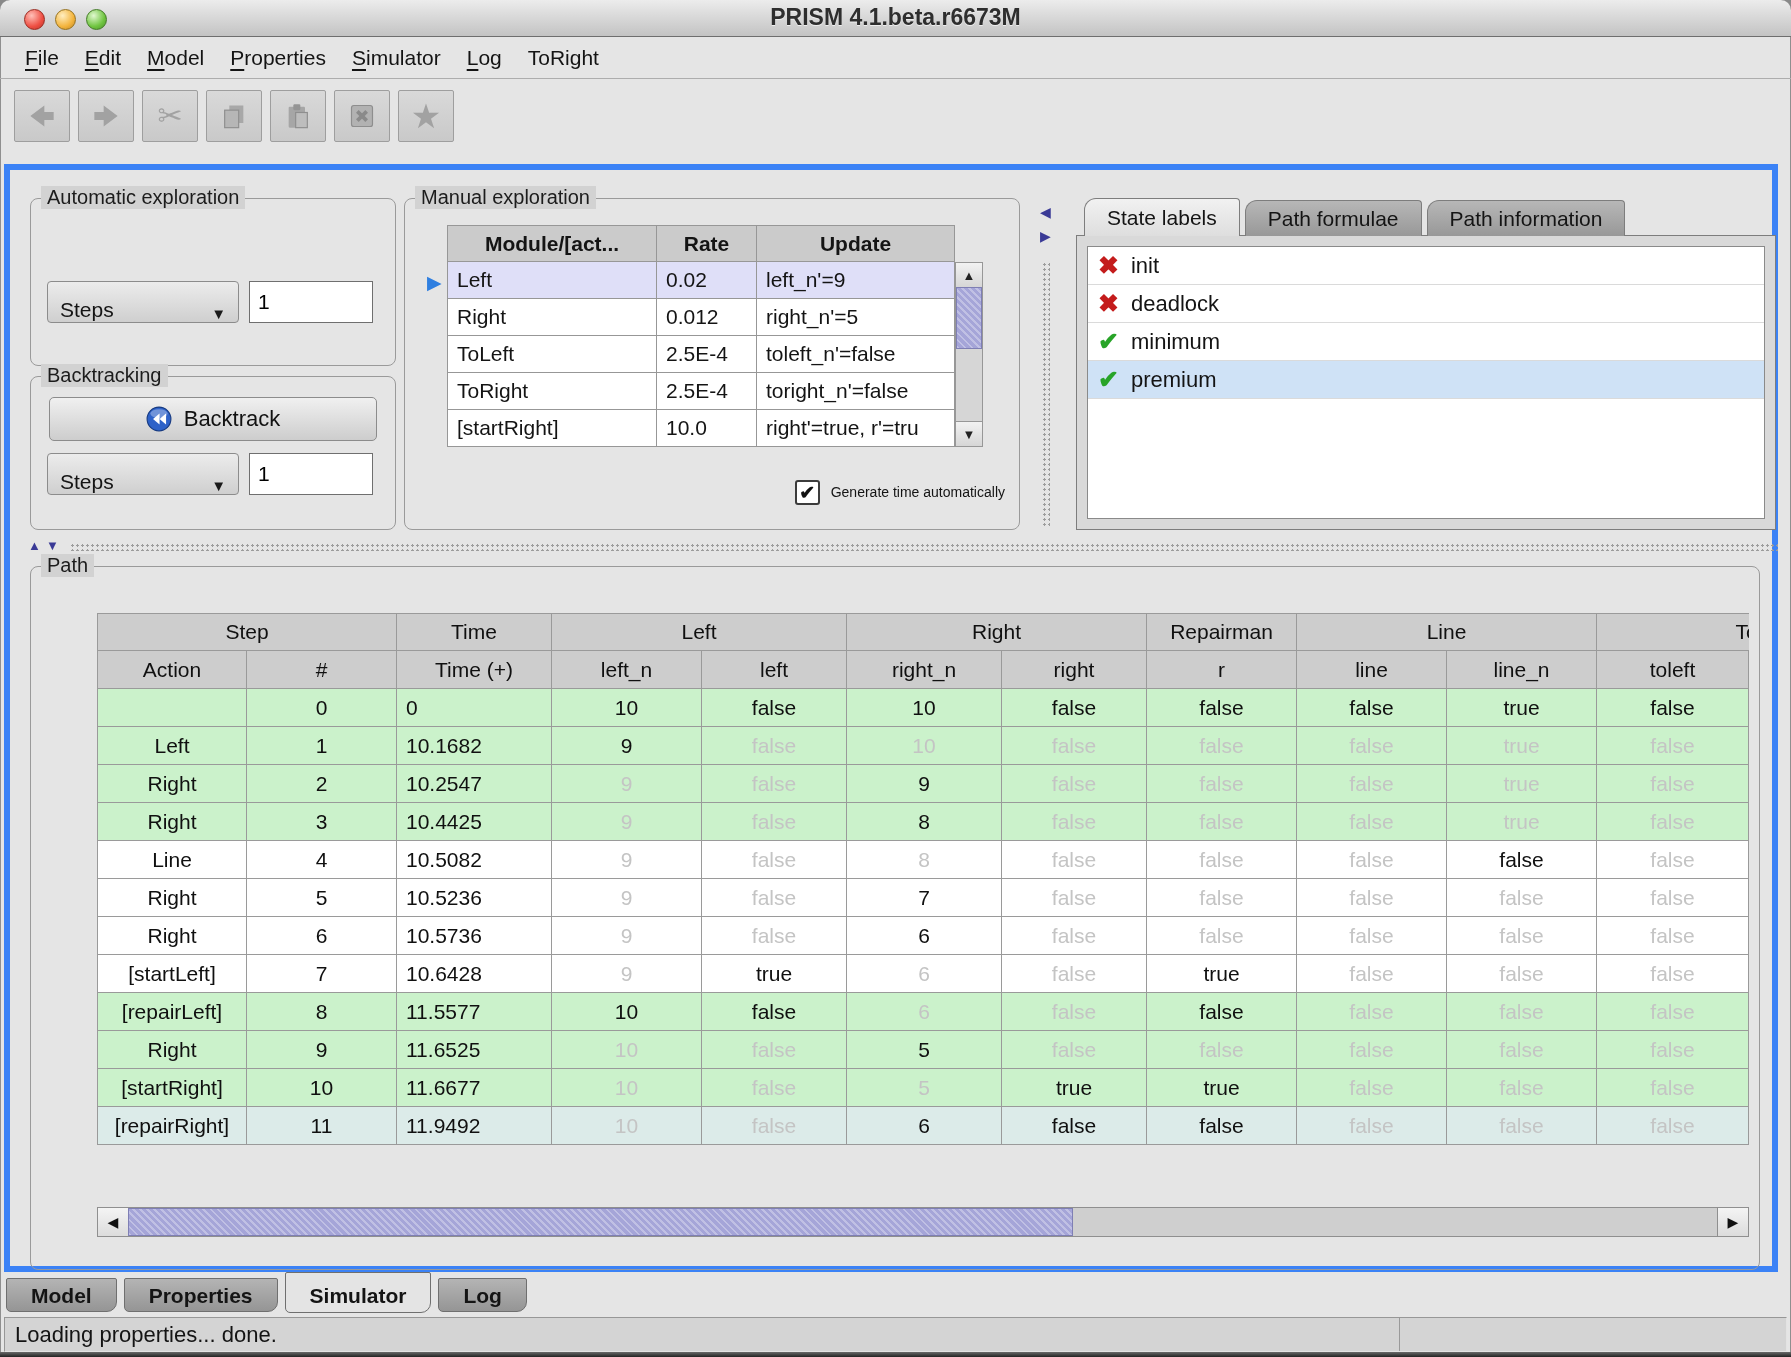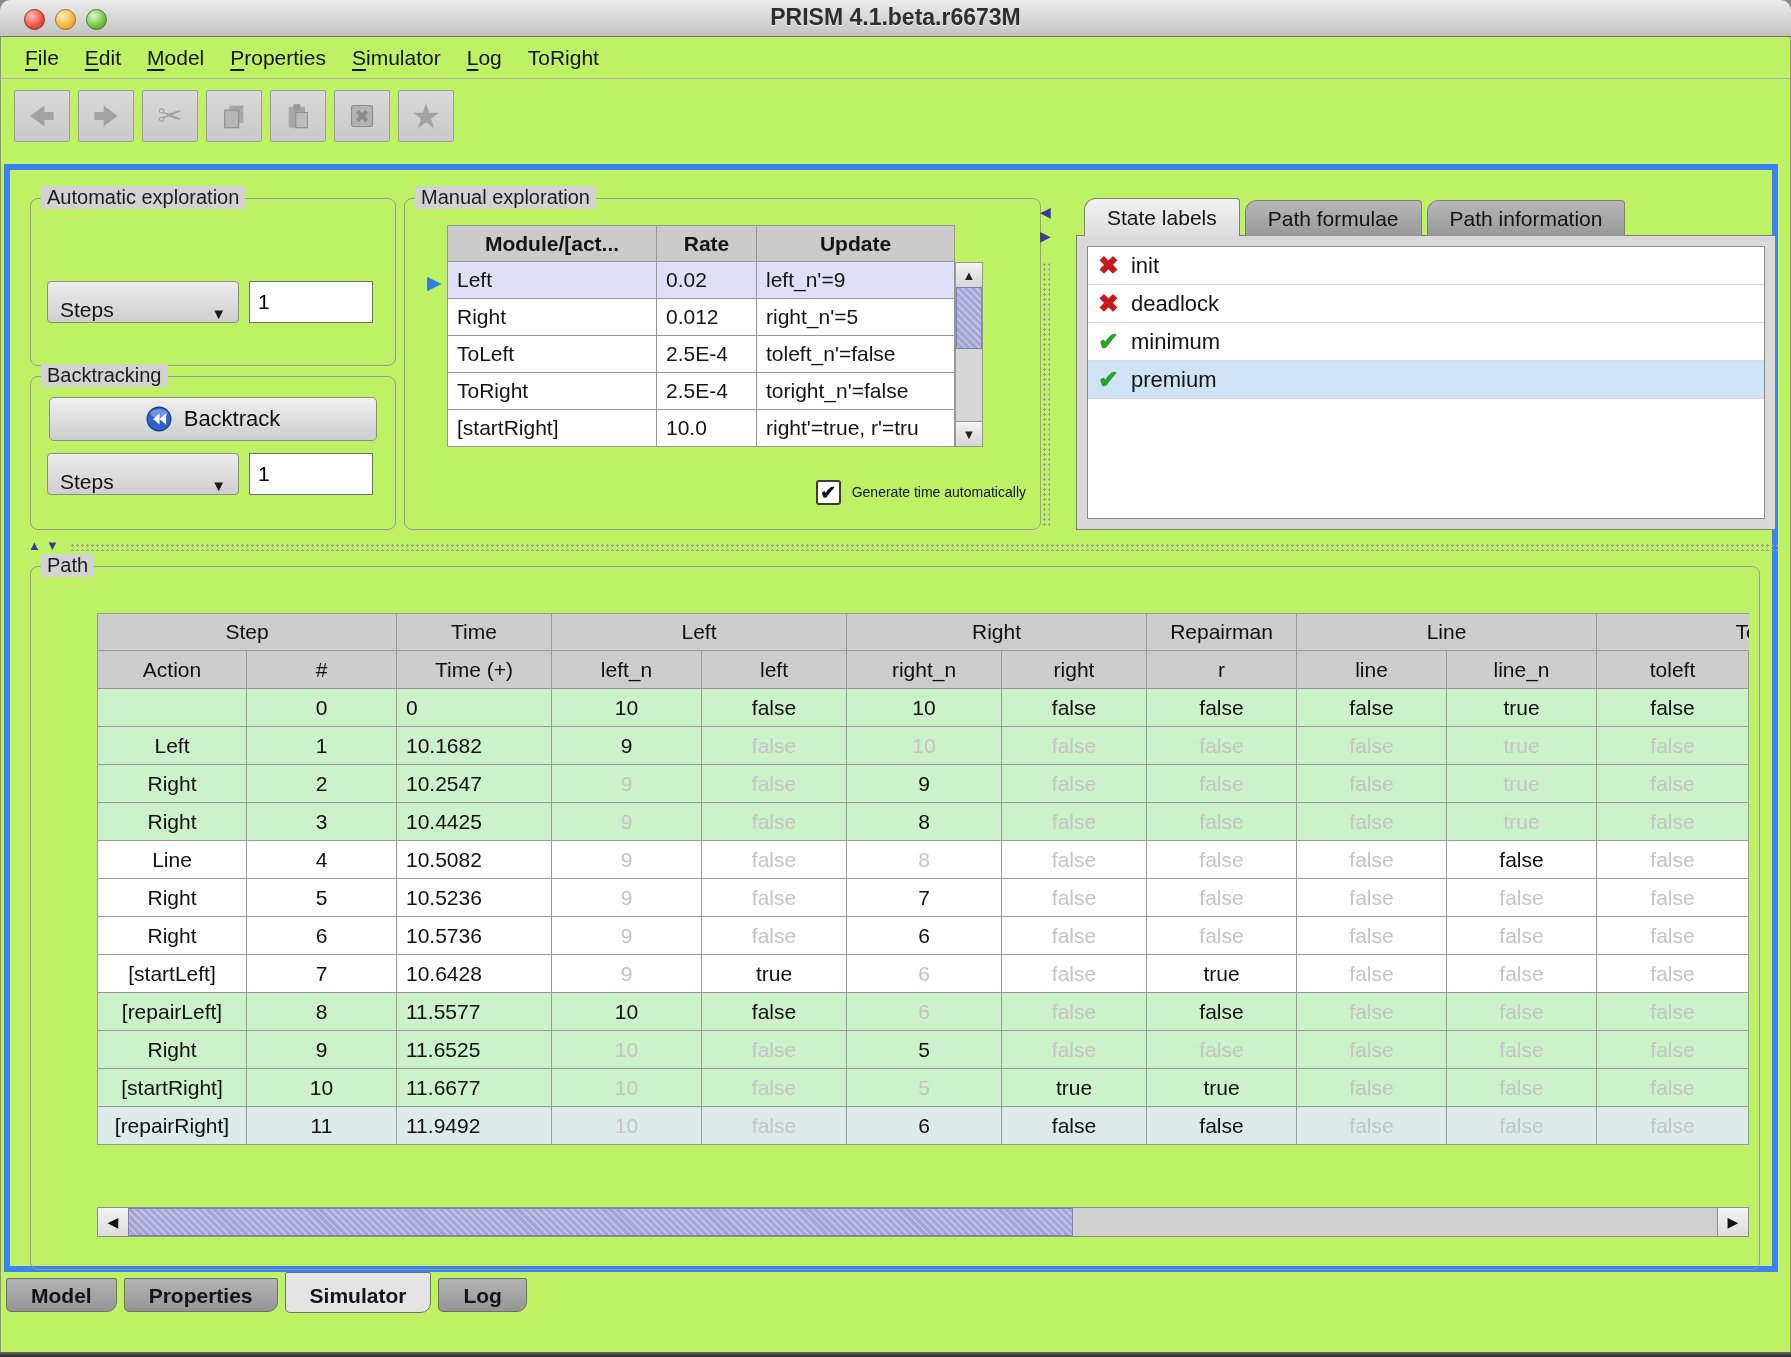--- a/index.html
+++ b/index.html
@@ -1,16 +1,16 @@
 <!DOCTYPE html>
 <html><head>
 <meta charset="utf-8">
 <style>
   html,body{margin:0;padding:0;background:#888;}
-  .window{position:relative;width:1791px;height:1357px;background:#bef264;
+  .window{position:relative;width:1791px;height:1357px;background:#e5e5e5;
     font-family:"Liberation Sans",sans-serif;color:#141414;overflow:hidden;
     border-radius:10px 10px 0 0;box-shadow:inset 0 0 0 1px #8f8f8f;}
   
   .titlebar{position:absolute;top:0;left:0;right:0;height:36px;
     background:linear-gradient(#ececec,#c3c3c3);border-bottom:1px solid #6e6e6e;
     border-radius:10px 10px 0 0;}
   .tl{position:absolute;top:9px;width:19px;height:19px;border-radius:50%;}
   .tl.red{left:24px;background:radial-gradient(circle at 35% 30%,#ffc0b8,#ee4f43 60%,#b93328);border:1px solid #99291f;}
   .tl.yellow{left:55px;background:radial-gradient(circle at 35% 30%,#ffeec0,#f3b43d 60%,#bb8526);border:1px solid #96711d;}
   .tl.green{left:86px;background:radial-gradient(circle at 35% 30%,#e0f8cf,#6fc43f 60%,#4d8f2c);border:1px solid #417a24;}
@@ -192,21 +192,21 @@
         </span>
         <span>Backtrack</span>
       </div>
       <div class="combo" style="left:16px;top:76px;width:192px;height:42px;">
         <span>Steps</span>
         <span class="arr">▼</span>
       </div>
       <input class="numfield" style="left: 218px; top: 76px; width: 124px; height: 42px;" readonly="" value="1">
     </div>
 
-    <div class="groupbox" style="left:394px;top:28px;width:614px;height:330px;padding-left:21px;">
+    <div class="groupbox" style="left:394px;top:28px;width:614px;height:330px;">
       <div class="gtitle">Manual exploration</div>
       <div class="marker" style="left:22px;top:72px;">▶</div>
       <div class="mtable">
           <div class="mrow head">
             <div class="mcell c0">Module/[act...</div>
             <div class="mcell c1">Rate</div>
             <div class="mcell c2">Update</div>
           </div>
           <div class="mrow sel">
             <div class="mcell c0">Left</div>
@@ -475,15 +475,19 @@
     </div>
   </div>
 
   <div class="btabs">
       <div class="btab">Model</div>
       <div class="btab">Properties</div>
       <div class="btab sel">Simulator</div>
       <div class="btab">Log</div>
     </div>
 
+  <div class="statusbar">
+    <span>Loading properties... done.</span>
+    <div class="statdiv"></div>
+  </div>
 
   <div class="winbottom"></div>
 </div>
 
 </body></html>

